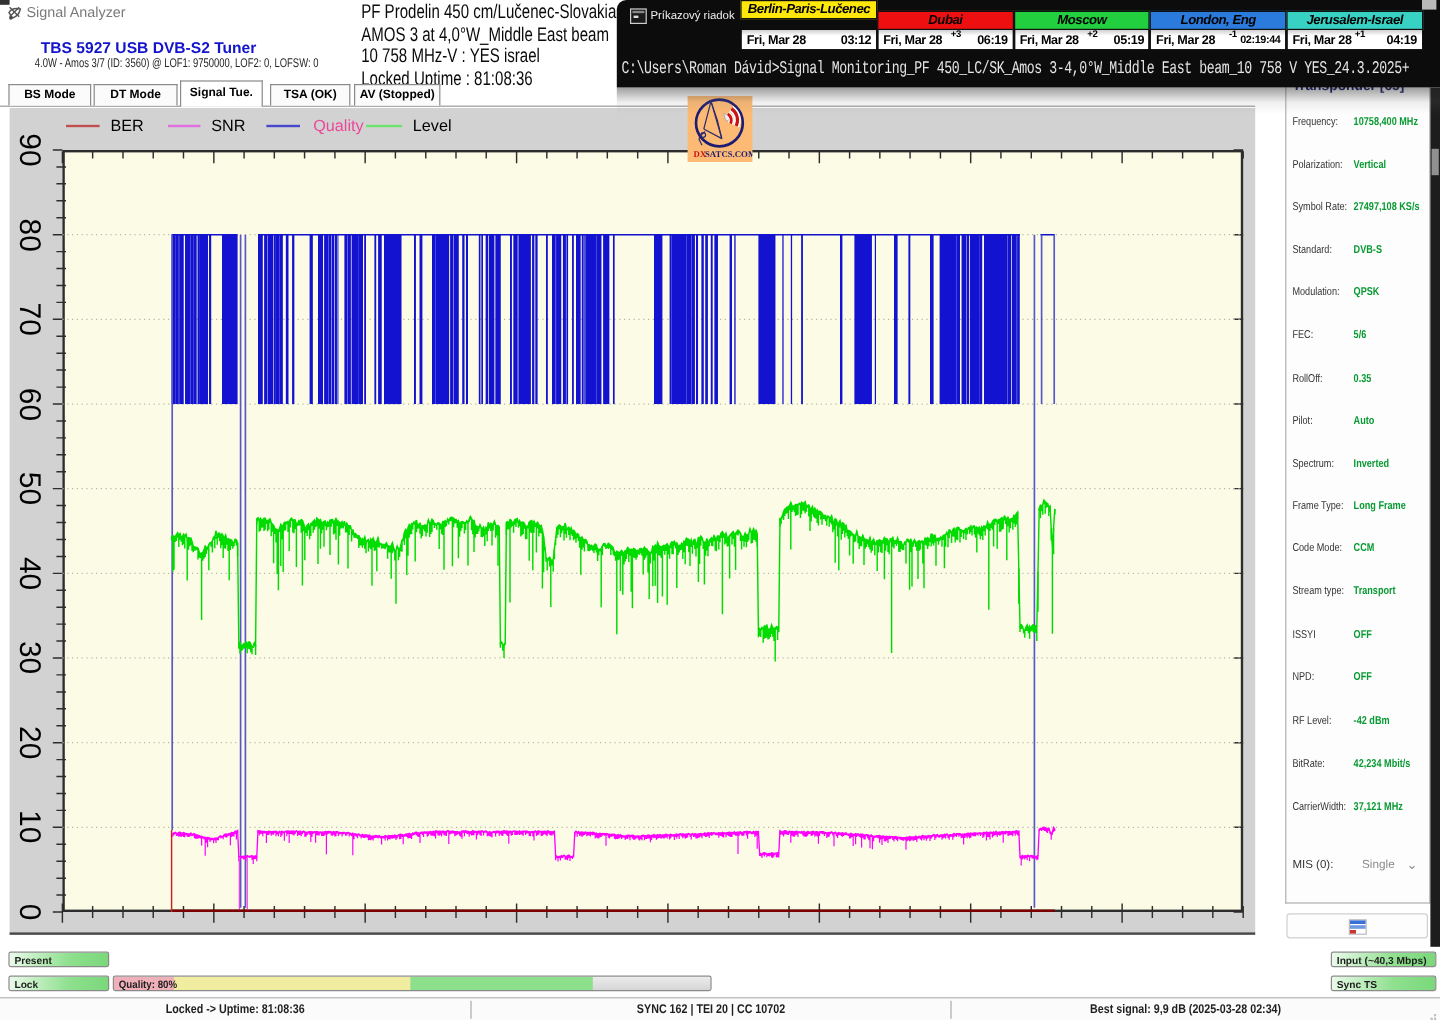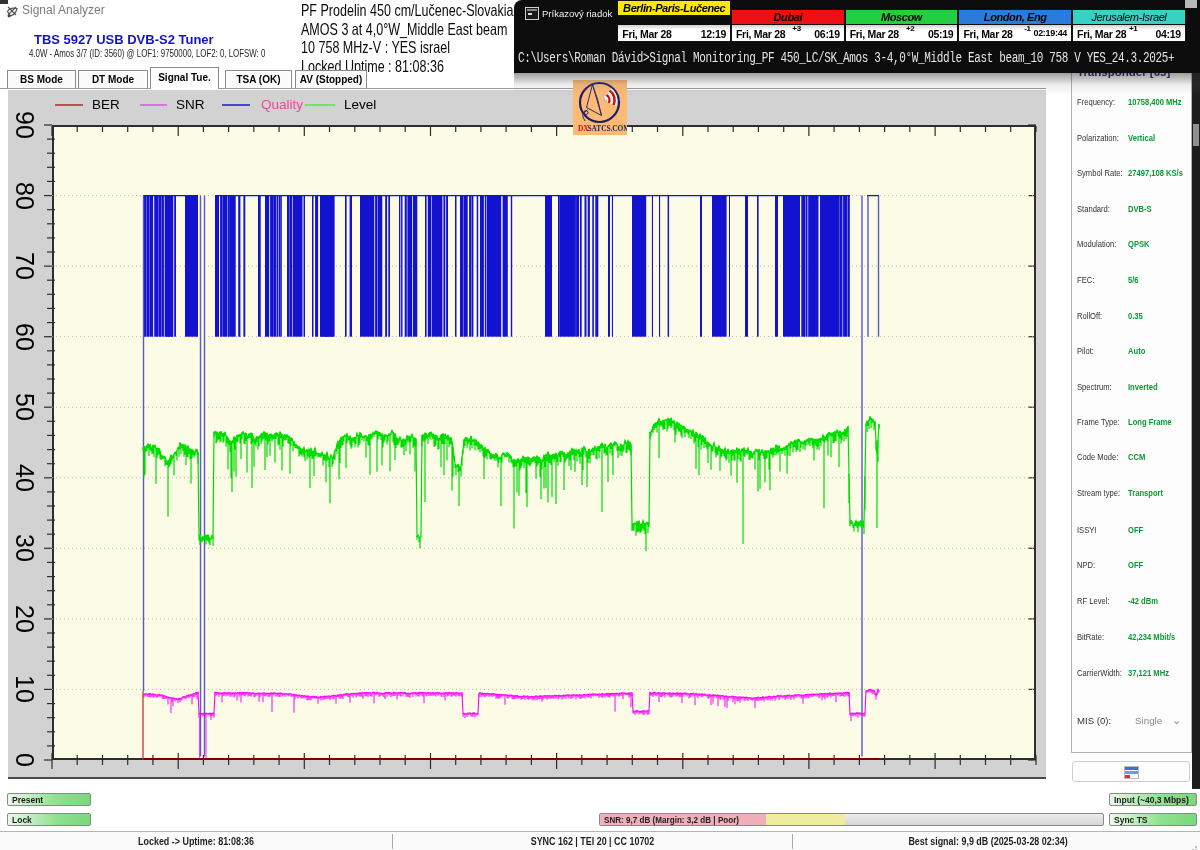--- a/index.html
+++ b/index.html
@@ -371,41 +371,41 @@
 <div class="abs" style="left:28px;top:8px;font-size:9.5px;color:#f0f0f0">Príkazový riadok</div>
 <div class="abs" style="left:4px;top:50px;font-size:11px;font-family:'Liberation Mono',monospace;color:#e4e4e4;transform:scaleY(1.35);transform-origin:left top;white-space:pre;letter-spacing:-0.35px">C:\Users\Roman Dávid&gt;Signal Monitoring_PF 450_LC/SK_Amos 3-4,0°W_Middle East beam_10 758 V YES_24.3.2025+</div>
 <div class="abs" style="left:671px;top:0;width:12px;height:8px;background:#b8b8b8"></div>
 </div>
 <div class="abs" style="left:514px;top:73px;width:686px;height:22px;background:linear-gradient(rgba(40,40,40,0.45),rgba(120,120,120,0.12) 55%,rgba(255,255,255,0));z-index:4"></div>
 <div class="abs" style="left:0;top:0;width:1200px;height:73px;z-index:6;pointer-events:none">
       <div style="position:relative;width:1200px;height:73px">
         <div class="abs" style="left:617.3px;top:0;width:113.7px;height:16px;background:#ffe70a;border:1px solid #111;font-size:11px;font-weight:bold;font-style:italic;text-align:center;line-height:14px;color:#000;white-space:nowrap;letter-spacing:-0.4px">Berlin-Paris-Lučenec</div>
         <div class="abs" style="left:617.3px;top:24.5px;width:113.7px;height:17px;background:linear-gradient(#cfcfcf,#fff 30%,#fff);border:1px solid #111;border-top:none;font-size:10.5px;font-weight:bold;color:#000;letter-spacing:-0.3px">
           <span style="position:absolute;left:4px;top:3px">Fri, Mar 28</span>
-          <span style="position:absolute;right:4px;top:3px;font-size:10.5px">12:19</span>
+          <span style="position:absolute;right:4px;top:3px;font-size:10.5px">03:12</span>
         </div>
         <div class="abs" style="left:731.0px;top:8.5px;width:113.7px;height:16px;background:#ee1010;border:1px solid #111;font-size:11px;font-weight:bold;font-style:italic;text-align:center;line-height:14px;color:#000;white-space:nowrap;letter-spacing:-0.4px">Dubai</div>
         <div class="abs" style="left:731.0px;top:24.5px;width:113.7px;height:17px;background:linear-gradient(#cfcfcf,#fff 30%,#fff);border:1px solid #111;border-top:none;font-size:10.5px;font-weight:bold;color:#000;letter-spacing:-0.3px">
           <span style="position:absolute;left:54%;top:-1px;font-size:8px;font-weight:bold">+3</span>
           <span style="position:absolute;left:4px;top:3px">Fri, Mar 28</span>
           <span style="position:absolute;right:4px;top:3px;font-size:10.5px">06:19</span>
         </div>
         <div class="abs" style="left:844.7px;top:8.5px;width:113.7px;height:16px;background:#22cf3e;border:1px solid #111;font-size:11px;font-weight:bold;font-style:italic;text-align:center;line-height:14px;color:#000;white-space:nowrap;letter-spacing:-0.4px">Moscow</div>
         <div class="abs" style="left:844.7px;top:24.5px;width:113.7px;height:17px;background:linear-gradient(#cfcfcf,#fff 30%,#fff);border:1px solid #111;border-top:none;font-size:10.5px;font-weight:bold;color:#000;letter-spacing:-0.3px">
           <span style="position:absolute;left:54%;top:-1px;font-size:8px;font-weight:bold">+2</span>
           <span style="position:absolute;left:4px;top:3px">Fri, Mar 28</span>
           <span style="position:absolute;right:4px;top:3px;font-size:10.5px">05:19</span>
         </div>
         <div class="abs" style="left:958.4px;top:8.5px;width:113.7px;height:16px;background:#2b7bdc;border:1px solid #111;font-size:11px;font-weight:bold;font-style:italic;text-align:center;line-height:14px;color:#000;white-space:nowrap;letter-spacing:-0.4px">London, Eng</div>
         <div class="abs" style="left:958.4px;top:24.5px;width:113.7px;height:17px;background:linear-gradient(#cfcfcf,#fff 30%,#fff);border:1px solid #111;border-top:none;font-size:10.5px;font-weight:bold;color:#000;letter-spacing:-0.3px">
           <span style="position:absolute;left:58%;top:-1px;font-size:8px;font-weight:bold">-1</span>
           <span style="position:absolute;left:4px;top:3px">Fri, Mar 28</span>
           <span style="position:absolute;right:4px;top:3px;font-size:9px">02:19:44</span>
         </div>
-        <div class="abs" style="left:1072.1px;top:8.5px;width:113.7px;height:16px;background:#38d2c4;border:1px solid #111;font-size:11px;font-weight:normal;font-style:italic;text-align:center;line-height:14px;color:#000;white-space:nowrap;letter-spacing:-0.4px">Jerusalem-Israel</div>
+        <div class="abs" style="left:1072.1px;top:8.5px;width:113.7px;height:16px;background:#38d2c4;border:1px solid #111;font-size:11px;font-weight:bold;font-style:italic;text-align:center;line-height:14px;color:#000;white-space:nowrap;letter-spacing:-0.4px">Jerusalem-Israel</div>
         <div class="abs" style="left:1072.1px;top:24.5px;width:113.7px;height:17px;background:linear-gradient(#cfcfcf,#fff 30%,#fff);border:1px solid #111;border-top:none;font-size:10.5px;font-weight:bold;color:#000;letter-spacing:-0.3px">
           <span style="position:absolute;left:50%;top:-1px;font-size:8px;font-weight:bold">+1</span>
           <span style="position:absolute;left:4px;top:3px">Fri, Mar 28</span>
           <span style="position:absolute;right:4px;top:3px;font-size:10.5px">04:19</span>
         </div>
       </div>
     </div>
     <div class="abs" style="left:1071px;top:64px;width:121px;height:689px;background:#fdfdfd;border:1px solid #b0b0b0;border-top:none"></div>
     <div class="abs" style="left:1077px;top:66px;font-size:11.5px;font-weight:bold;color:#1a1a6e;z-index:2">Transponder [65]</div>
     <div class="abs" style="left:1077px;top:96px;font-size:9.5px;color:#333;z-index:2;white-space:nowrap;transform:scaleX(0.8);transform-origin:left top">Frequency:</div>
@@ -449,24 +449,25 @@
 <div class="abs" style="left:51px;top:3.5px;width:15px;height:13px;border:1px solid #bbb;background:#fff">
 <div class="abs" style="left:0;top:0;width:13px;height:3px;background:#3a6fd8"></div>
 <div class="abs" style="left:0;top:4.5px;width:13px;height:2.5px;background:#6f9ae0"></div>
 <div class="abs" style="left:0;top:8.5px;width:5px;height:2.5px;background:#cc3333"></div>
 </div>
     </div>
     <div class="abs" style="left:1192px;top:73px;width:8px;height:716px;background:#1d1d1d;z-index:3"></div>
     <div class="abs" style="left:1193px;top:124px;width:6px;height:22px;background:#909090;z-index:3"></div>
     <div class="abs" style="left:7px;top:793px;width:84px;height:13px;background:linear-gradient(90deg,#eafaea,#8fe08f 60%,#7ad87a);border:1px solid #8a8a8a;border-radius:2px;font-size:8.5px;font-weight:bold;color:#1d1d1d;line-height:12px;padding-left:4px;white-space:nowrap">Present</div>
     <div class="abs" style="left:7px;top:813px;width:84px;height:13px;background:linear-gradient(90deg,#eafaea,#8fe08f 60%,#7ad87a);border:1px solid #8a8a8a;border-radius:2px;font-size:8.5px;font-weight:bold;color:#1d1d1d;line-height:12px;padding-left:4px;white-space:nowrap">Lock</div>
-    <div class="abs" style="left:599px;top:813px;width:505px;height:13px;background:linear-gradient(#ececec,#d6d6d6);border:1px solid #8a8a8a;border-radius:2px;overflow:hidden">
-      <div class="abs" style="left:0px;top:0;width:166px;height:11px;background:#efb0ba"></div>
-      <div class="abs" style="left:166px;top:0;width:79px;height:11px;background:#f1eda0"></div>
-      <div class="abs" style="left:4px;top:0;font-size:9px;font-weight:bold;color:#1d1d1d;line-height:12px;white-space:nowrap;transform:scaleX(0.9);transform-origin:left top">SNR: 9,7 dB (Margin: 3,2 dB | Poor)</div>
+    <div class="abs" style="left:94px;top:813px;width:499px;height:13px;background:linear-gradient(#ececec,#d6d6d6);border:1px solid #8a8a8a;border-radius:2px;overflow:hidden">
+      <div class="abs" style="left:0px;top:0;width:50px;height:11px;background:#efb0ba"></div>
+      <div class="abs" style="left:50px;top:0;width:197px;height:11px;background:#f1eda0"></div>
+      <div class="abs" style="left:247px;top:0;width:152px;height:11px;background:#8ce08c"></div>
+      <div class="abs" style="left:4px;top:0;font-size:9px;font-weight:bold;color:#1d1d1d;line-height:12px;white-space:nowrap;transform:scaleX(0.9);transform-origin:left top">Quality: 80%</div>
     </div>
     <div class="abs" style="left:1109px;top:793px;width:88px;height:13px;background:linear-gradient(90deg,#eafaea,#8fe08f 60%,#7ad87a);border:1px solid #8a8a8a;border-radius:2px;font-size:8.5px;font-weight:bold;color:#1d1d1d;line-height:12px;padding-left:4px;white-space:nowrap">Input (~40,3 Mbps)</div>
     <div class="abs" style="left:1109px;top:813px;width:88px;height:13px;background:linear-gradient(90deg,#eafaea,#8fe08f 60%,#7ad87a);border:1px solid #8a8a8a;border-radius:2px;font-size:8.5px;font-weight:bold;color:#1d1d1d;line-height:12px;padding-left:4px;white-space:nowrap">Sync TS</div>
 <div class="abs" style="left:0;top:831px;width:1200px;height:19px;background:#fbfbfb;border-top:1px solid #b5b5b5">
 <div class="abs" style="left:392px;top:2px;width:1px;height:15px;background:#aaa"></div>
 <div class="abs" style="left:792px;top:2px;width:1px;height:15px;background:#aaa"></div>
 <div class="abs" style="left:0;top:3px;width:392px;text-align:center;font-size:10.5px;font-weight:bold;color:#1e1e1e;transform:scaleX(0.85)">Locked -&gt; Uptime: 81:08:36</div>
 <div class="abs" style="left:393px;top:3px;width:399px;text-align:center;font-size:10.5px;font-weight:bold;color:#1e1e1e;transform:scaleX(0.85)">SYNC 162 | TEI 20 | CC 10702</div>
 <div class="abs" style="left:793px;top:3px;width:390px;text-align:center;font-size:10.5px;font-weight:bold;color:#1e1e1e;transform:scaleX(0.85)">Best signal: 9,9 dB (2025-03-28 02:34)</div>
 <div class="abs" style="left:1189px;top:8px;width:8px;height:8px;opacity:0.5">

